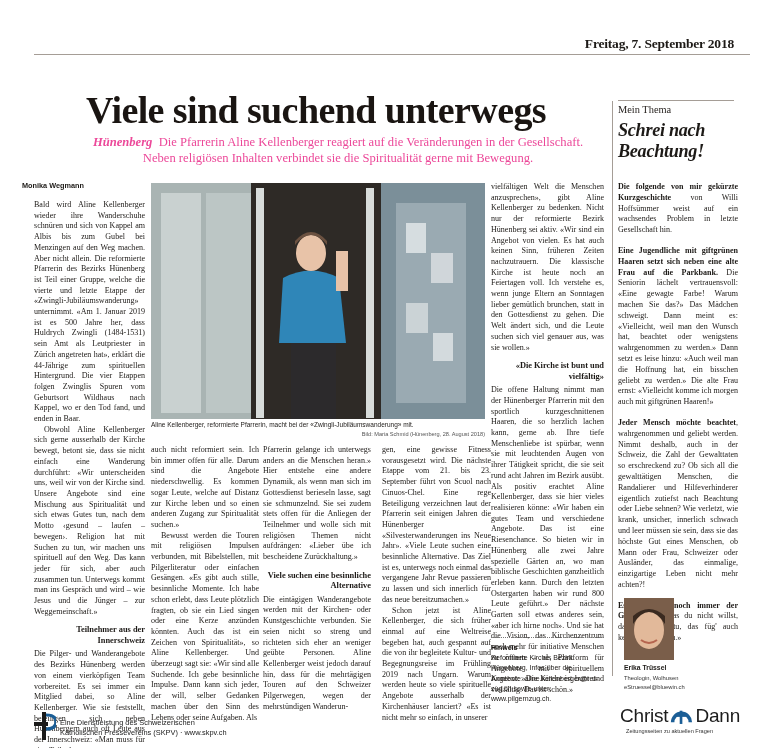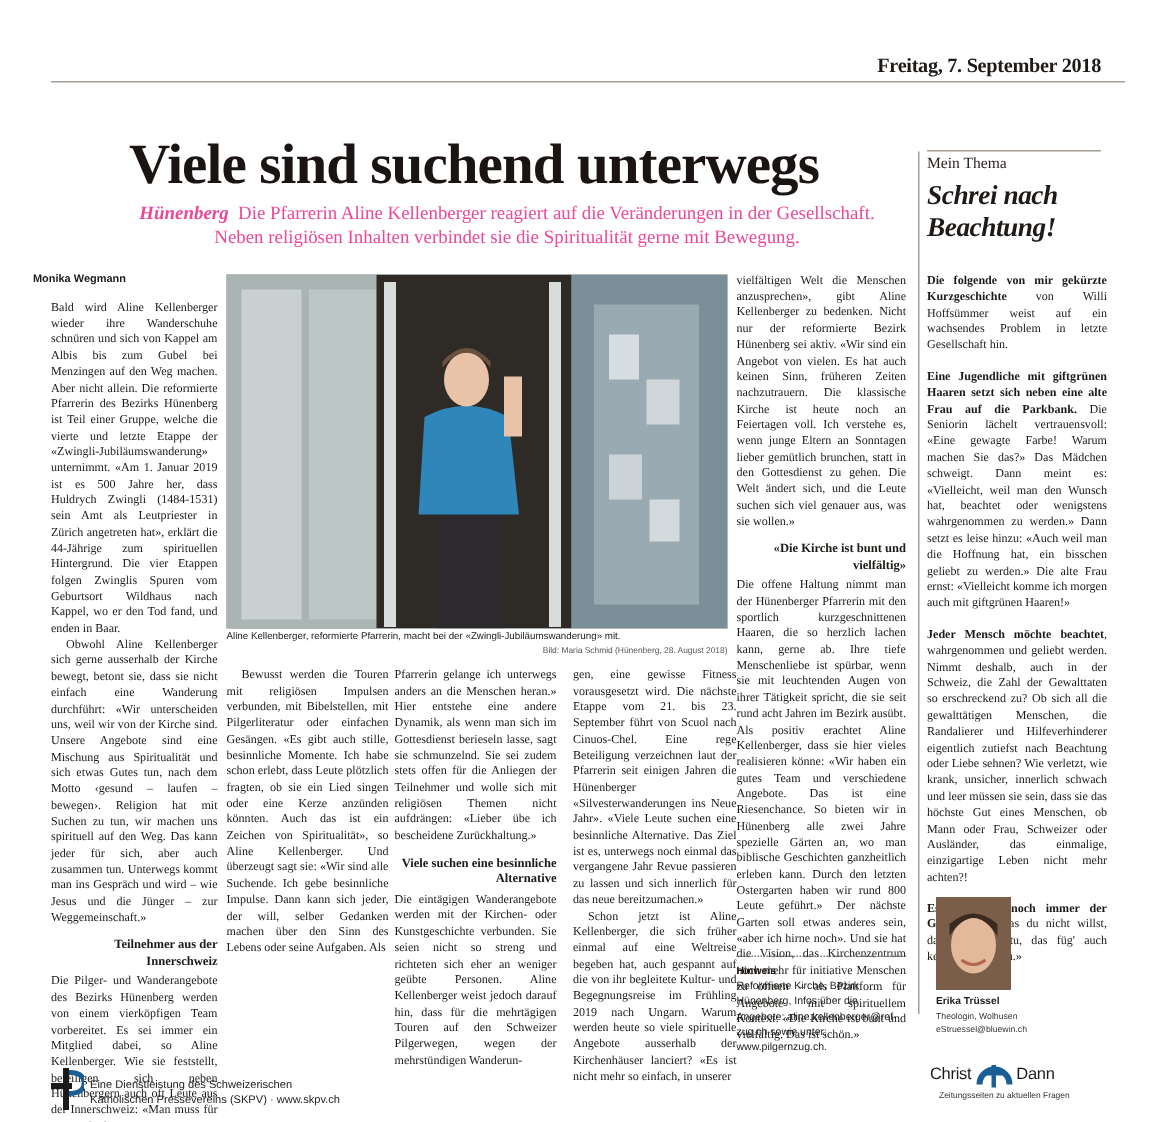--- a/index.html
+++ b/index.html
@@ -31,21 +31,21 @@
 .kicker{top:104px;font-size:10.4px;color:#2a2522}
 .stitle{top:120px;font-size:18.2px;line-height:21px;font-weight:bold;font-style:italic;letter-spacing:-0.3px}
 .sbody{top:182px;font-size:8.05px;line-height:10.8px;text-align:justify}
 .sbody p{margin-bottom:10px}
 .portrait{position:absolute;left:624px;top:598px;width:50px;height:62px;overflow:hidden;background:#6a5142}
 .pname{position:absolute;left:624px;top:664px;font-family:"Liberation Sans",sans-serif;font-size:6.8px;font-weight:bold}
 .prole{position:absolute;left:624px;top:674px;font-family:"Liberation Sans",sans-serif;font-size:5.8px;line-height:8.5px;color:#333}
 .footer-logo{position:absolute;left:34px;top:712px;width:22px;height:28px}
 .footer-text{position:absolute;left:60px;top:718px;font-family:"Liberation Sans",sans-serif;font-size:7.4px;line-height:9.6px;color:#222}
 .cw{position:absolute;left:620px;top:705px;width:120px}
-.cw-title{font-family:"Liberation Sans",sans-serif;font-size:11px;color:#1c1c1c;letter-spacing:-0.2px;display:flex;align-items:center}
+.cw-title{font-family:"Liberation Sans",sans-serif;font-size:19px;color:#1c1c1c;letter-spacing:-0.2px;display:flex;align-items:center}
 .cw-sub{font-family:"Liberation Sans",sans-serif;font-size:5.6px;color:#333;margin-left:6px;margin-top:1px}
 </style>
 </head>
 <body>
 
 <div class="date">Freitag, 7. September 2018</div>
 <div class="toprule"></div>
 
 <h1 class="headline">Viele sind suchend unterwegs</h1>
 <div class="lead">
@@ -81,20 +81,21 @@
     <path d="M132 95 Q160 80 188 95 L195 160 L128 160 Z" fill="#2f86b8"></path>
     <rect x="185" y="68" width="12" height="40" fill="#e8c3a8"></rect>
     <ellipse cx="160" cy="70" rx="15" ry="18" fill="#e8c3a8"></ellipse>
     <path d="M144 62 Q160 42 176 62 L176 58 Q160 40 144 58 Z" fill="#6b5140"></path>
   </svg>
 </div>
 <div class="cap">Aline Kellenberger, reformierte Pfarrerin, macht bei der «Zwingli-Jubiläumswanderung» mit.</div>
 <div class="credit">Bild: Maria Schmid (Hünenberg, 28. August 2018)</div>
 
 <div class="col c2">
+  <p>auch nicht reformiert sein. Ich bin immer offen für alle. Darum sind die Angebote niederschwellig. Es kommen sogar Leute, welche auf Distanz zur Kirche leben und so einen anderen Zugang zur Spiritualität suchen.»</p>
   <p class="ind">Bewusst werden die Touren mit religiösen Impulsen verbunden, mit Bibelstellen, mit Pilgerliteratur oder einfachen Gesängen. «Es gibt auch stille, besinnliche Momente. Ich habe schon erlebt, dass Leute plötzlich fragten, ob sie ein Lied singen oder eine Kerze anzünden könnten. Auch das ist ein Zeichen von Spiritualität», so Aline Kellenberger. Und überzeugt sagt sie: «Wir sind alle Suchende. Ich gebe besinnliche Impulse. Dann kann sich jeder, der will, selber Gedanken machen über den Sinn des Lebens oder seine Aufgaben. Als</p>
 </div>
 
 <div class="col c3">
   <p>Pfarrerin gelange ich unterwegs anders an die Menschen heran.» Hier entstehe eine andere Dynamik, als wenn man sich im Gottesdienst berieseln lasse, sagt sie schmunzelnd. Sie sei zudem stets offen für die Anliegen der Teilnehmer und wolle sich mit religiösen Themen nicht aufdrängen: «Lieber übe ich bescheidene Zurückhaltung.»</p>
   <div class="sub">Viele suchen eine besinnliche Alternative</div>
   <p>Die eintägigen Wanderangebote werden mit der Kirchen- oder Kunstgeschichte verbunden. Sie seien nicht so streng und richteten sich eher an weniger geübte Personen. Aline Kellenberger weist jedoch darauf hin, dass für die mehrtägigen Touren auf den Schweizer Pilgerwegen, wegen der mehrstündigen Wanderun-</p>
 </div>
 
 <div class="col c4">

